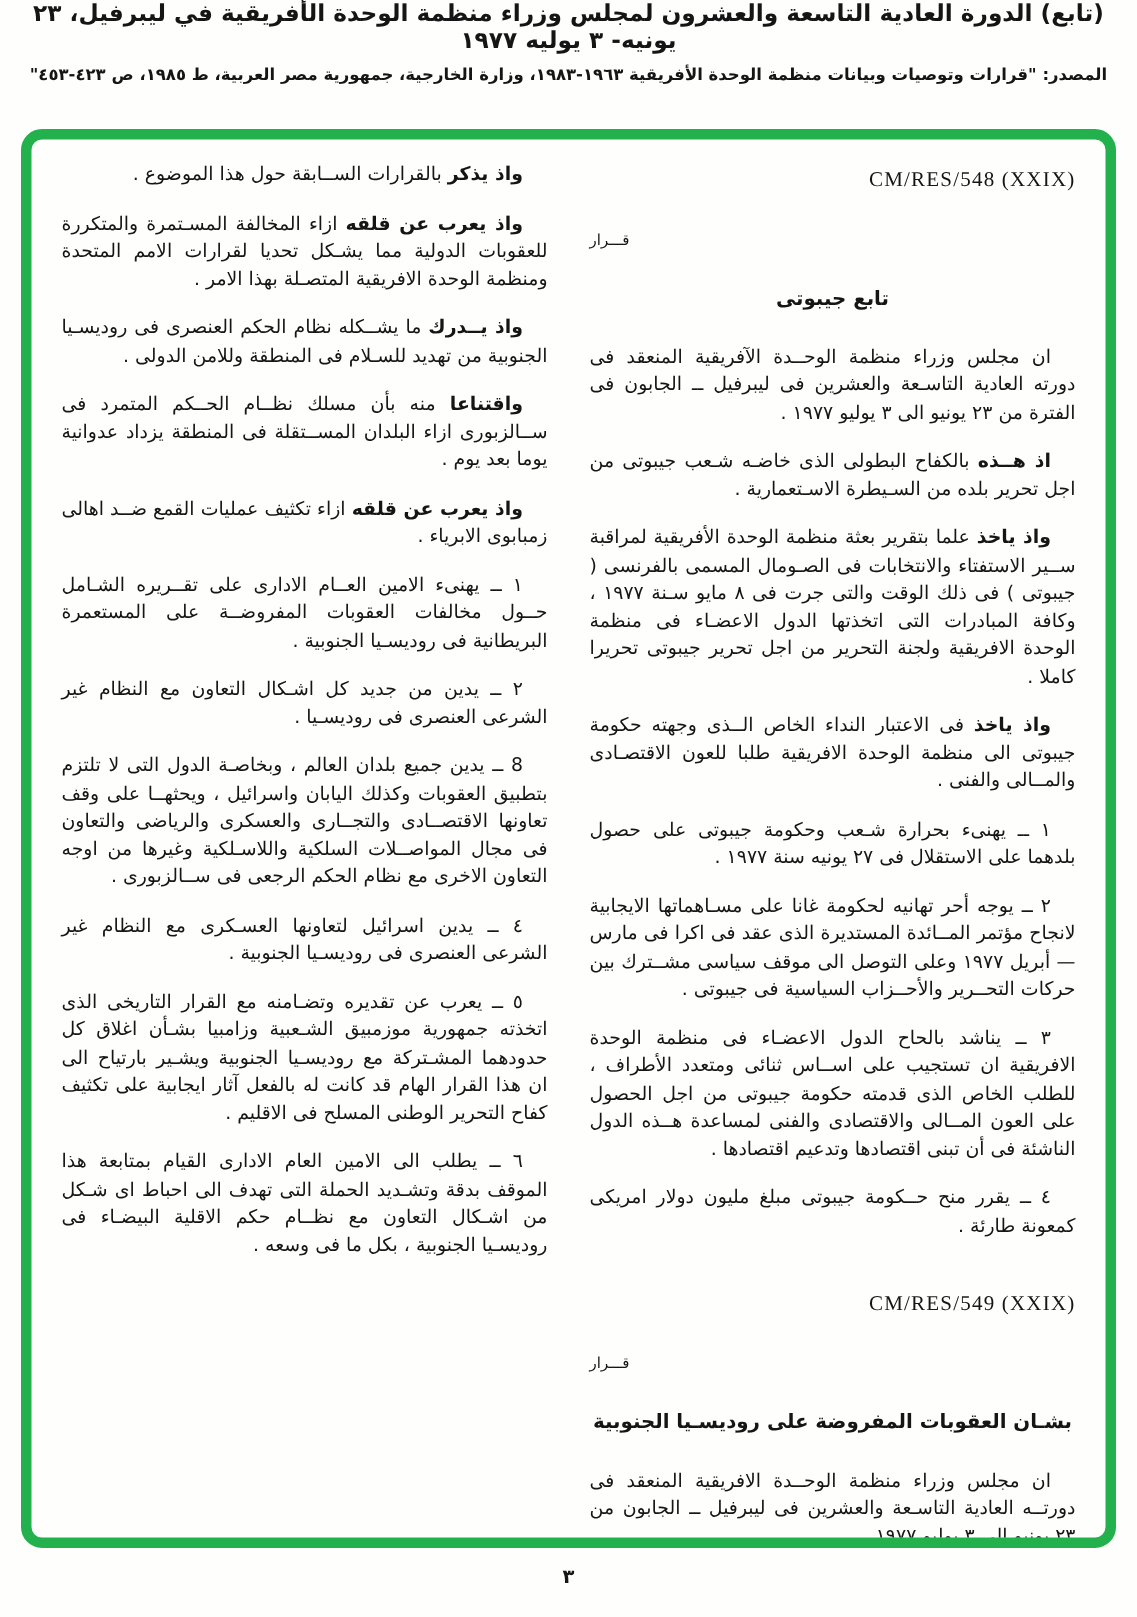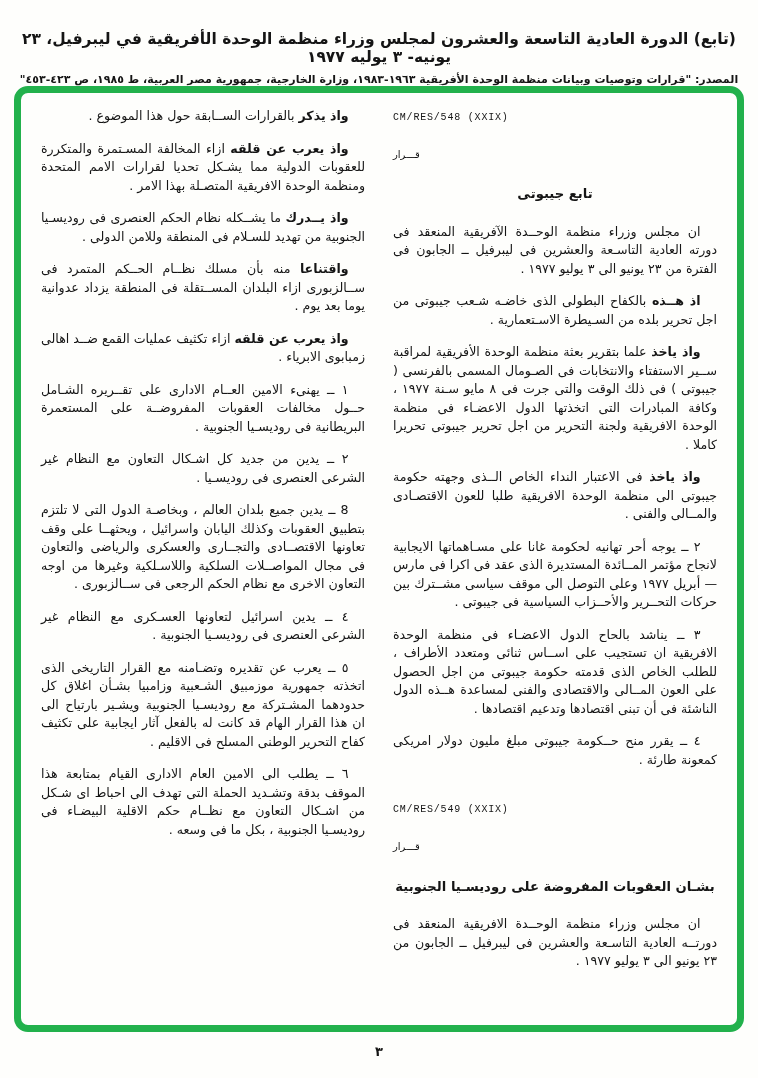--- a/index.html
+++ b/index.html
@@ -12,21 +12,21 @@
     width: 758px;
     height: 1078px;
     background: #fefefc;
     font-family: "DejaVu Sans", sans-serif;
     color: #151515;
     direction: rtl;
     overflow: hidden;
   }
   .doc-header {
     text-align: center;
-    padding-top: 30px;
+    padding-top: 0;
     direction: rtl;
   }
   .doc-header .line1 {
     font-size: 15.5px;
     font-weight: bold;
     letter-spacing: 0.2px;
   }
   .doc-header .line2 {
     font-size: 11px;
     font-weight: bold;
@@ -55,25 +55,25 @@
     font-size: 12.6px;
     line-height: 1.47;
     text-align: justify;
   }
   .col p {
     margin: 0 0 14px 0;
     text-indent: 1.3em;
   }
   .col p b { font-weight: bold; }
   .res-number {
-    font-family: Liberation Mono, monospace;
-    font-size: 10px;
+    font-family: Liberation Serif, serif;
+    font-size: 14px;
     letter-spacing: 0.8px;
     direction: ltr;
-    text-align: left;
+    text-align: right;
     margin: 4px 0 22px 0;
     text-indent: 0;
   }
   .res-number.second { margin-top: 34px; }
   .res-title {
     font-size: 10px;
     font-weight: normal;
     text-align: left;
     margin: 0 0 22px 0;
     letter-spacing: 1px;
@@ -111,20 +111,21 @@
 
       <section class="col">
         <div class="res-number">CM/RES/548 (XXIX)</div>
         <h2 class="res-title">قـــرار</h2>
         <h3 class="res-subject">تابع جيبوتى</h3>
 
         <p><span>ان مجلس وزراء منظمة الوحــدة الآفريقية المنعقد فى دورته العادية التاسـعة والعشرين فى ليبرفيل ــ الجابون فى الفترة من ٢٣ يونيو الى ٣ يوليو ١٩٧٧ .</span></p>
         <p><b>اذ هــذه</b> <span>بالكفاح البطولى الذى خاضـه شـعب جيبوتى من اجل تحرير بلده من السـيطرة الاسـتعمارية .</span></p>
         <p><b>واذ ياخذ</b> <span>علما بتقرير بعثة منظمة الوحدة الأفريقية لمراقبة ســير الاستفتاء والانتخابات فى الصـومال المسمى بالفرنسى ( جيبوتى ) فى ذلك الوقت والتى جرت فى ٨ مايو سـنة ١٩٧٧ ، وكافة المبادرات التى اتخذتها الدول الاعضـاء فى منظمة الوحدة الافريقية ولجنة التحرير من اجل تحرير جيبوتى تحريرا كاملا .</span></p>
         <p><b>واذ ياخذ</b> <span>فى الاعتبار النداء الخاص الــذى وجهته حكومة جيبوتى الى منظمة الوحدة الافريقية طلبا للعون الاقتصـادى والمــالى والفنى .</span></p>
+        <p><span>١ ــ يهنىء بحرارة شـعب وحكومة جيبوتى على حصول بلدهما على الاستقلال فى ٢٧ يونيه سنة ١٩٧٧ .</span></p>
         <p><span>٢ ــ يوجه أحر تهانيه لحكومة غانا على مسـاهماتها الايجابية لانجاح مؤتمر المــائدة المستديرة الذى عقد فى اكرا فى مارس— أبريل ١٩٧٧ وعلى التوصل الى موقف سياسى مشــترك بين حركات التحــرير والأحــزاب السياسية فى جيبوتى .</span></p>
         <p><span>٣ ــ يناشد بالحاح الدول الاعضـاء فى منظمة الوحدة الافريقية ان تستجيب على اســاس ثنائى ومتعدد الأطراف ، للطلب الخاص الذى قدمته حكومة جيبوتى من اجل الحصول على العون المــالى والاقتصادى والفنى لمساعدة هــذه الدول الناشئة فى أن تبنى اقتصادها وتدعيم اقتصادها .</span></p>
         <p><span>٤ ــ يقرر منح حــكومة جيبوتى مبلغ مليون دولار امريكى كمعونة طارئة .</span></p>
 
         <div class="res-number second">CM/RES/549 (XXIX)</div>
         <h2 class="res-title">قـــرار</h2>
         <h3 class="res-subject">بشـان العقوبات المفروضة على روديسـيا الجنوبية</h3>
         <p><span>ان مجلس وزراء منظمة الوحــدة الافريقية المنعقد فى دورتــه العادية التاسـعة والعشرين فى ليبرفيل ــ الجابون من ٢٣ يونيو الى ٣ يوليو ١٩٧٧ .</span></p>
       </section>
 

